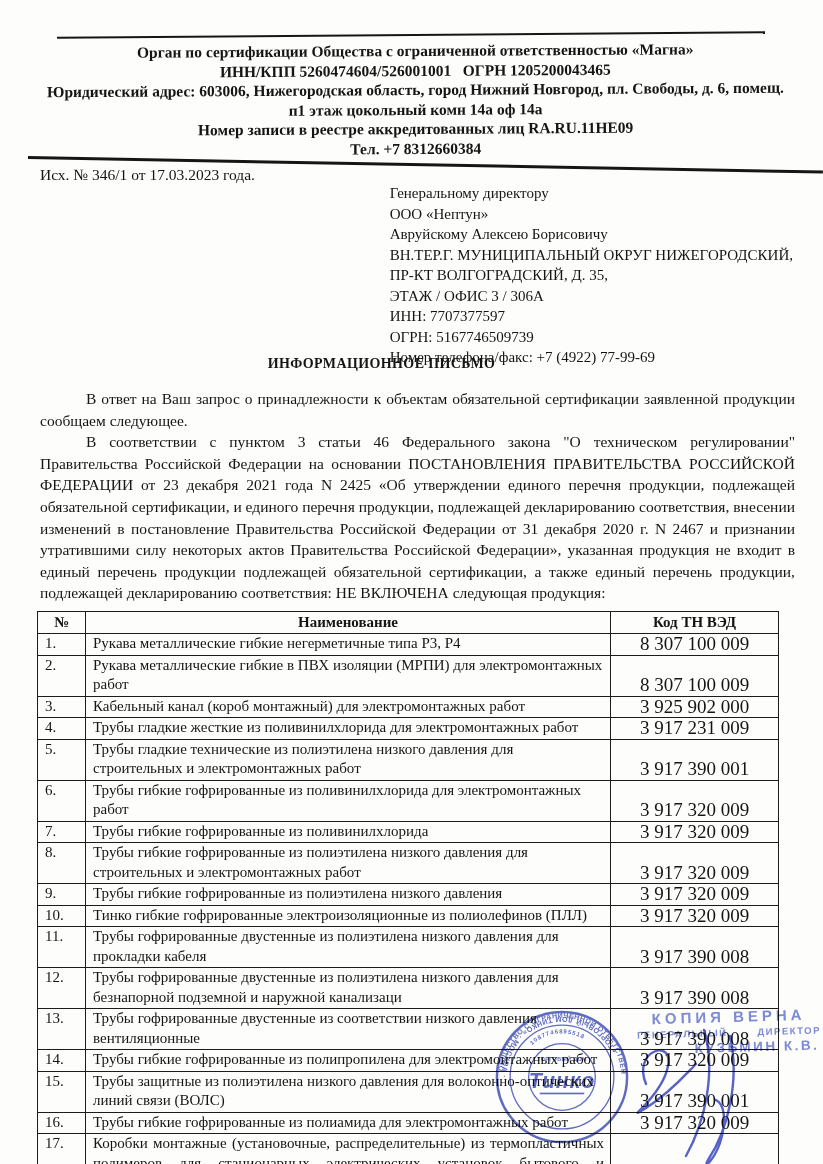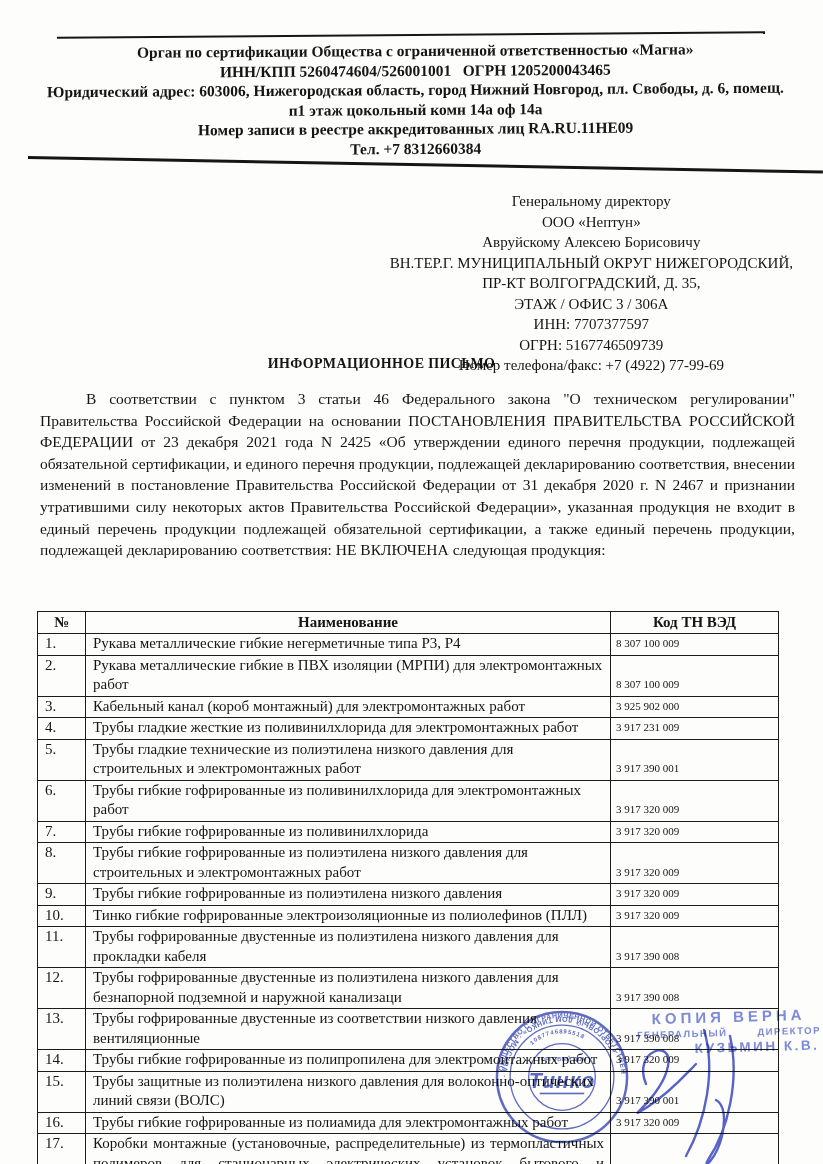--- a/index.html
+++ b/index.html
@@ -7,34 +7,34 @@
     position:relative; width:823px; height:1164px;
     background:#fdfdfb; overflow:hidden;
     font-family:"Liberation Serif", serif; color:#151515;
   }
   
   .rule-top{position:absolute;left:57px;top:34px;width:708px;height:2px;background:#161616;transform:rotate(-0.45deg);}
   .letterhead{position:absolute;left:34px;right:26px;top:41px;text-align:center;font-weight:bold;font-size:15.5px;line-height:19.5px;transform:rotate(-0.35deg);}
   .rule-mid{position:absolute;left:28px;top:156px;width:795px;height:3px;background:#161616;transform:rotate(1.05deg);transform-origin:left center;}
   .reference{position:absolute;left:40px;top:166px;font-size:15.5px;}
   
-  .recipient{position:absolute;right:30px;top:191px;text-align:center;font-size:15px;line-height:20.5px;}
+  .recipient{position:absolute;right:30px;top:183px;text-align:left;font-size:15px;line-height:20.5px;}
   
   .doc-title{position:absolute;left:0;right:60px;top:356px;text-align:center;font-weight:bold;font-size:14px;letter-spacing:.4px;}
   
   .body-text{position:absolute;left:40px;right:28px;top:388px;font-size:15.5px;line-height:21.6px;text-align:justify;}
   .body-text p{margin:0;text-indent:46px;}
   
   .product-table{position:absolute;left:37px;top:611px;border-collapse:collapse;table-layout:fixed;width:741px;font-size:15px;line-height:19.5px;}
   .product-table th,.product-table td{border:1.6px solid #1c1c1c;padding:0 5px;}
   .product-table th{font-weight:bold;text-align:center;height:21px;padding:0 2px;}
   col.c-num{width:48px;} col.c-name{width:525px;} col.c-code{width:168px;}
   td.cell-num{vertical-align:top;text-align:left;padding-left:7px;}
   td.cell-name{vertical-align:top;text-align:left;padding:0 6px 1px 7px;}
-  td.cell-code{vertical-align:bottom;text-align:left;font-size:11px;padding-bottom:1px;}
+  td.cell-code{vertical-align:bottom;text-align:center;font-size:19px;padding-bottom:1px;}
   .product-table tr:last-child td.cell-name{text-align:justify;}
   
   .stamp{position:absolute;left:492px;top:1007px;width:140px;height:140px;z-index:4;mix-blend-mode:multiply;opacity:.88;}
   .signature{position:absolute;left:612px;top:1012px;width:185px;height:152px;z-index:5;mix-blend-mode:multiply;opacity:.9;}
   .certification{position:absolute;left:637px;top:1008px;width:184px;z-index:3;transform:rotate(-1.6deg);
     font-family:"Liberation Sans", sans-serif;font-weight:bold;mix-blend-mode:multiply;}
   .cert-line1{font-size:15px;letter-spacing:4px;text-align:center;white-space:nowrap;}
   .cert-line2{font-size:9.5px;letter-spacing:1.5px;display:flex;justify-content:space-between;margin-top:2px;}
   .cert-line3{font-size:13.5px;letter-spacing:2.5px;text-align:right;padding-right:2px;margin-top:2px;white-space:nowrap;}
 </style>
@@ -49,36 +49,38 @@
       <div>Орган по сертификации Общества с ограниченной ответственностью «Магна»</div>
       <div>ИНН/КПП 5260474604/526001001&nbsp;&nbsp; ОГРН 1205200043465</div>
       <div>Юридический адрес: 603006, Нижегородская область, город Нижний Новгород, пл. Свободы, д. 6, помещ.</div>
       <div>п1 этаж цокольный комн 14а оф 14а</div>
       <div>Номер записи в реестре аккредитованных лиц RA.RU.11HE09</div>
       <div>Тел. +7 8312660384</div>
     </div>
 
   <div class="rule-mid"></div>
 
+  <div class="reference">Исх. № 346/1 от 17.03.2023 года.</div>
 
   <div class="recipient">
       <div>Генеральному директору</div>
       <div>ООО «Нептун»</div>
       <div>Авруйскому Алексею Борисовичу</div>
       <div>ВН.ТЕР.Г. МУНИЦИПАЛЬНЫЙ ОКРУГ НИЖЕГОРОДСКИЙ,</div>
       <div>ПР-КТ ВОЛГОГРАДСКИЙ, Д. 35,</div>
       <div>ЭТАЖ / ОФИС 3 / 306А</div>
       <div>ИНН: 7707377597</div>
       <div>ОГРН: 5167746509739</div>
       <div>Номер телефона/факс: +7 (4922) 77-99-69</div>
     </div>
 
   <div class="doc-title">ИНФОРМАЦИОННОЕ ПИСЬМО</div>
 
   <div class="body-text">
+    <p>В ответ на Ваш запрос о принадлежности к объектам обязательной сертификации заявленной продукции сообщаем следующее.</p>
     <p>В соответствии с пунктом 3 статьи 46 Федерального закона "О техническом регулировании" Правительства Российской Федерации на основании ПОСТАНОВЛЕНИЯ ПРАВИТЕЛЬСТВА РОССИЙСКОЙ ФЕДЕРАЦИИ от 23 декабря 2021 года N 2425 «Об утверждении единого перечня продукции, подлежащей обязательной сертификации, и единого перечня продукции, подлежащей декларированию соответствия, внесении изменений в постановление Правительства Российской Федерации от 31 декабря 2020 г. N 2467 и признании утратившими силу некоторых актов Правительства Российской Федерации», указанная продукция не входит в единый перечень продукции подлежащей обязательной сертификации, а также единый перечень продукции, подлежащей декларированию соответствия: НЕ ВКЛЮЧЕНА следующая продукция:</p>
   </div>
 
   <table class="product-table">
     <colgroup>
         <col class="c-num">
         <col class="c-name">
         <col class="c-code">
       </colgroup>
     <thead>

